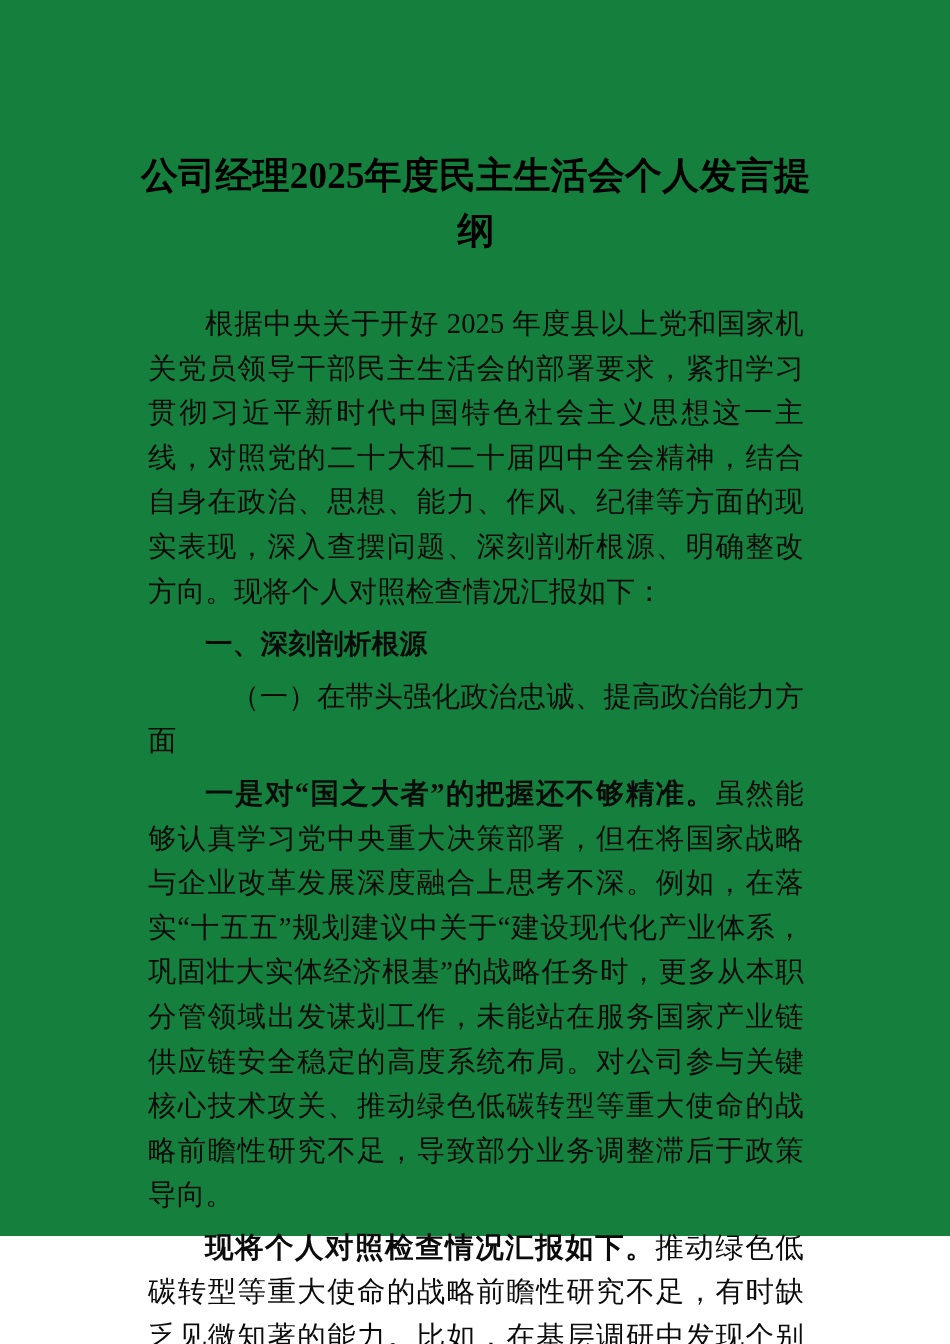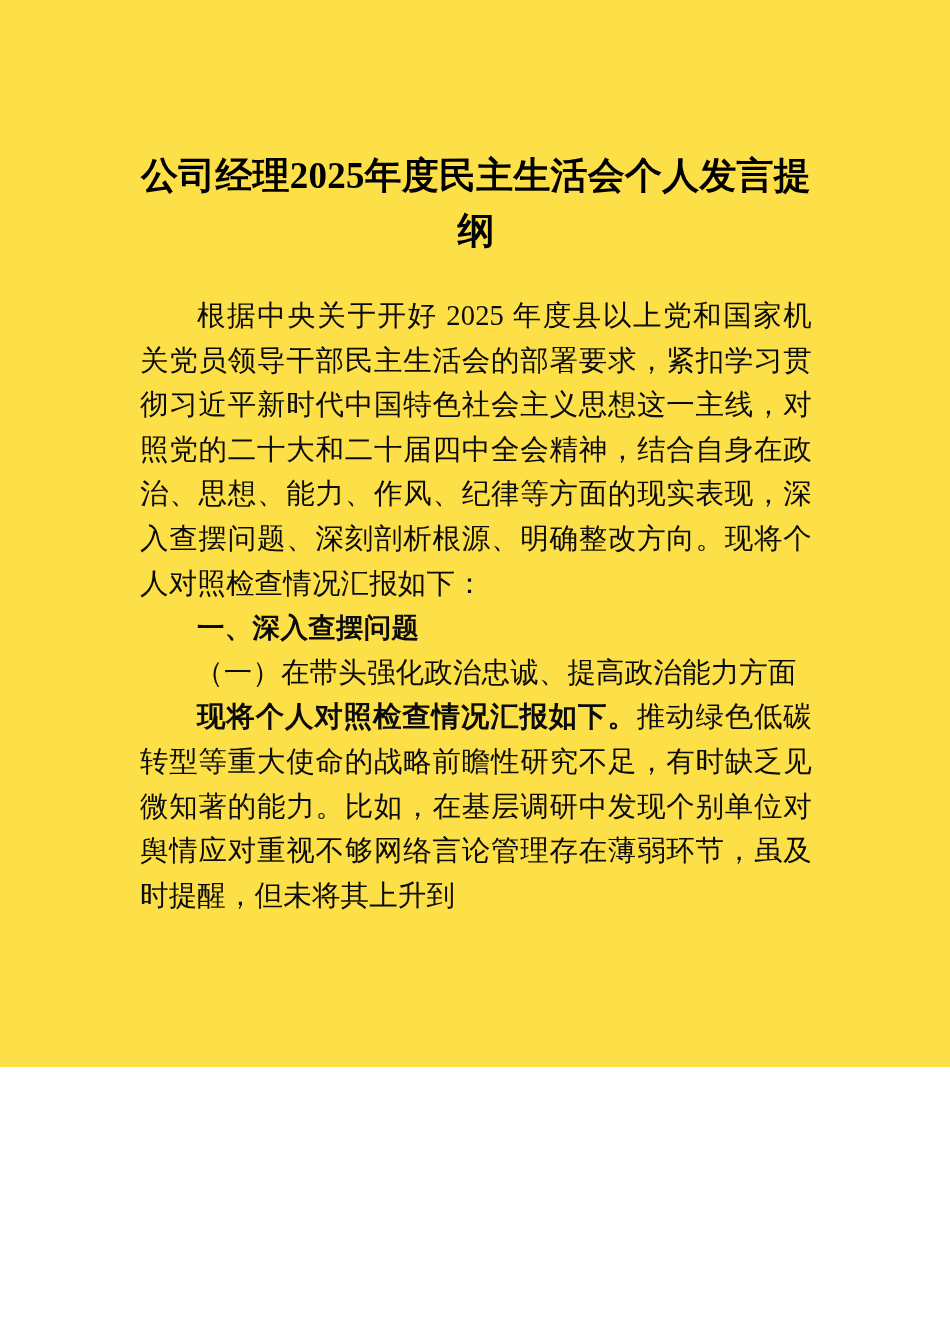--- a/index.html
+++ b/index.html
@@ -11,22 +11,22 @@
     width: 950px;
     height: 1344px;
     overflow: hidden;
     font-family: "Liberation Serif", "DejaVu Serif", serif;
     color: #000000;
   }
 
   #page {
     position: relative;
     width: 950px;
-    height: 1067px;
-    background: #fde047;
+    height: 1236px;
+    background: #15803d;
     box-sizing: border-box;
     padding: 0;
   }
 
   #content {
     position: absolute;
     left: 140px;
     top: 0;
     width: 672px;
   }
@@ -44,21 +44,21 @@
     color: #000;
   }
 
   
   .body-block {
     margin: 0;
     padding-top: 36px;
   }
 
   p.para {
-    margin: 0;
+    margin: 8px;
     font-size: 28.5px;
     line-height: 44.6px;
     text-align: justify;
     text-justify: inter-ideograph;
     text-align-last: left;
     letter-spacing: 0.15px;
     font-family: "Liberation Serif", "DejaVu Serif", serif;
     color: #0b0b0b;
   }
 
@@ -72,21 +72,21 @@
     font-weight: bold;
     font-size: 27.5px;
     letter-spacing: 0.3px;
     text-indent: 57px;
     text-align: left;
   }
 
   
   p.sub-heading {
     text-indent: 55px;
-    text-align: center;
+    text-align: right;
   }
 
   .b {
     font-weight: bold;
   }
 </style>
 </head>
 <body>
 
 <div id="page">
@@ -94,22 +94,23 @@
 
     <h1 class="doc-title">
       <span>公司经理2025年度民主生活会个人发言提</span><br>
       <span>纲</span>
     </h1>
 
     <div class="body-block">
 
       <p class="para indent2">根据中央关于开好 2025 年度县以上党和国家机关党员领导干部民主生活会的部署要求，紧扣学习贯彻习近平新时代中国特色社会主义思想这一主线，对照党的二十大和二十届四中全会精神，结合自身在政治、思想、能力、作风、纪律等方面的现实表现，深入查摆问题、深刻剖析根源、明确整改方向。现将个人对照检查情况汇报如下：</p>
 
-      <p class="para sec-heading">一、深入查摆问题</p>
+      <p class="para sec-heading">一、深刻剖析根源</p>
 
       <p class="para sub-heading">（一）在带头强化政治忠诚、提高政治能力方面</p>
 
+      <p class="para indent2"><span class="b">一是对“国之大者”的把握还不够精准。</span><span>虽然能够认真学习党中央重大决策部署，但在将国家战略与企业改革发展深度融合上思考不深。例如，在落实“十五五”规划建议中关于“建设现代化产业体系，巩固壮大实体经济根基”的战略任务时，更多从本职分管领域出发谋划工作，未能站在服务国家产业链供应链安全稳定的高度系统布局。对公司参与关键核心技术攻关、推动绿色低碳转型等重大使命的战略前瞻性研究不足，导致部分业务调整滞后于政策导向。</span></p>
 
       <p class="para indent2"><span class="b">现将个人对照检查情况汇报如下。</span><span>推动绿色低碳转型等重大使命的战略前瞻性研究不足，有时缺乏见微知著的能力。比如，在基层调研中发现个别单位对舆情应对重视不够网络言论管理存在薄弱环节，虽及时提醒，但未将其上升到</span></p>
 
     </div>
   </div>
 </div>
 
 </body></html>

